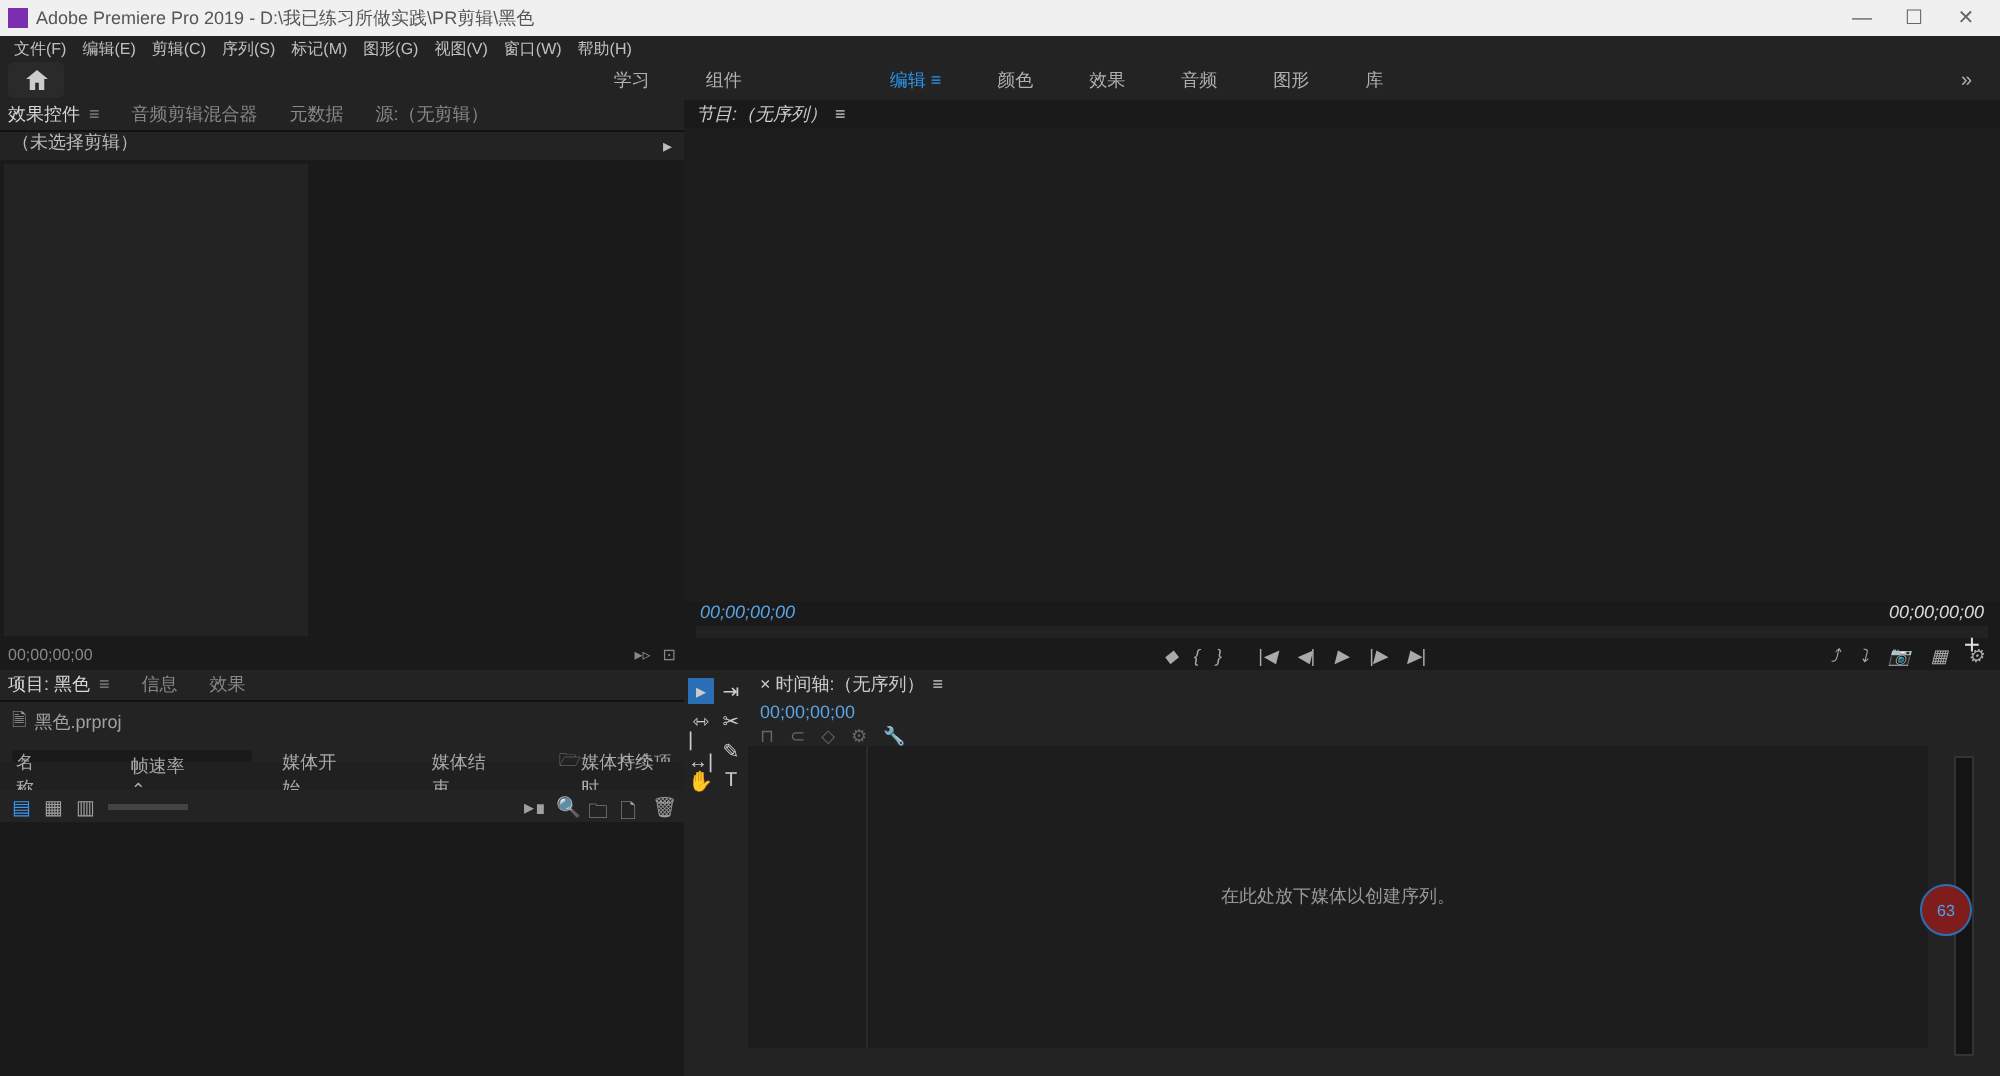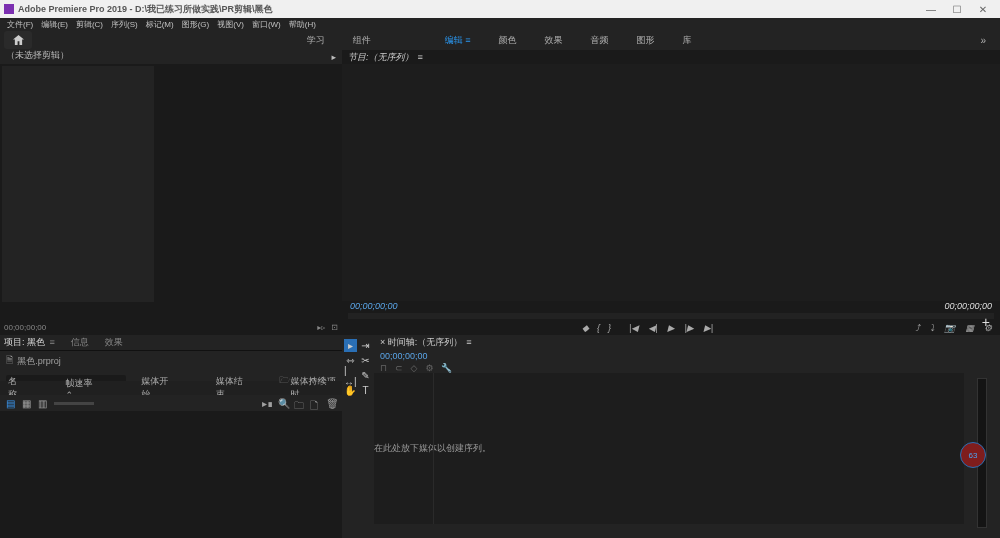--- a/index.html
+++ b/index.html
@@ -1,19 +1,19 @@
 <!DOCTYPE html>
 <html><head>
 <meta charset="utf-8">
 <style>
 * { margin: 0; padding: 0; box-sizing: border-box; font-family: "Microsoft YaHei", Arial, sans-serif; user-select: none; }
 body { background: #1e1e1e; width: 1000px; height: 538px; overflow: hidden; color: #a0a0a0; font-size: 10px; }
 .titlebar { height: 18px; background: #f0f0f0; display: flex; align-items: center; padding: 0 4px; color: #555; font-size: 9px; }
 .titlebar .app-icon { width: 10px; height: 10px; background: #7b2fb0; margin-right: 4px; }
-.titlebar .title-text { flex: 1; font-weight: bold; }
+.titlebar .title-text { flex: 1; }
 .titlebar .win-btn { width: 26px; height: 16px; display: flex; align-items: center; justify-content: center; color: #666; font-size: 10px; }
 .menubar { height: 12px; background: #232323; display: flex; align-items: center; padding: 0 4px; gap: 2px; }
 .menubar .menu-item { color: #c0c0c0; font-size: 8px; padding: 0 3px; }
 .workspace-bar { height: 20px; background: #232323; display: flex; align-items: center; }
 .home-btn { width: 28px; height: 18px; display:flex; align-items:center; justify-content:center; background:#2a2a2a; margin-left:4px; border-radius:3px; }
 .ws-tabs { flex: 1; display: flex; align-items: center; justify-content: center; gap: 28px; }
 .ws-tab { font-size: 9px; color: #b0b0b0; }
 .ws-tab.active { color: #2a97f0; margin-left: 46px; }
 .ws-tab.active::after { content:""; }
 .ws-arrow { color: #b0b0b0; padding: 0 14px; font-size: 10px; }
@@ -61,21 +61,21 @@
 
 .timeline-area { flex: 1; background: #1a1a1a; display: flex; }
 .tool-col { width: 32px; background: #232323; display: flex; flex-direction: column; align-items: center; padding-top: 4px; gap: 2px; }
 .tool-col .tool-row { display:flex; gap:2px; }
 .tool-btn { width: 13px; height: 13px; display:flex; align-items:center; justify-content:center; color:#ccc; font-size:10px; }
 .tool-btn.sel { background:#2a6fb5; }
 .timeline-main { flex: 1; display: flex; flex-direction: column; }
 .timeline-header { height: 14px; background: #232323; display:flex; align-items:center; padding:0 6px; font-size:9px; color:#ccc; }
 .timeline-sub { height: 24px; background: #232323; padding: 2px 6px; font-size:9px; color:#5aa4e6; }
 .timeline-sub .icons { display:flex; gap:8px; color:#666; font-size:9px; margin-top:2px; }
-.timeline-body { flex: 1; background: #1d1d1d; display: flex; align-items: center; justify-content: flex-start; font-size: 9px; color: #999; position:relative; }
+.timeline-body { flex: 1; background: #1d1d1d; display: flex; align-items: center; justify-content: center; font-size: 9px; color: #999; position:relative; }
 .timeline-body .border-left { position:absolute; left:0; top:0; bottom:0; width:60px; border-right:1px solid #2a2a2a; }
 .timeline-foot { height: 14px; background: #232323; }
 .audio-col { width: 36px; background: #232323; display:flex; flex-direction:column; align-items:center; justify-content:flex-end; padding:4px 0; }
 .audio-meter { width: 10px; height: 150px; background:#141414; border:1px solid #333; margin-bottom:6px; position:relative; }
 .circle-badge { position: fixed; right: 14px; bottom: 70px; width: 26px; height: 26px; border-radius: 50%; background:#7f1d1d; border:1px solid #2a6fb5; display:flex; align-items:center; justify-content:center; color:#4aa3f0; font-size:8px; z-index:20; }
 .plus-btn { position: fixed; right: 10px; top: 314px; color:#ddd; font-size:14px; z-index:10; }
 svg { display:block; }
 </style>
 </head>
 <body>
@@ -117,20 +117,26 @@
     <span class="ws-tab">库</span>
   </div>
   <span class="ws-arrow">»</span>
 </div>
 
 <div class="main">
 
   <div class="col-left">
 
     <div class="source-area">
+      <div class="panel-tabs">
+        <span class="panel-tab active"><span>效果控件</span> <span class="menu-dots">≡</span></span>
+        <span class="panel-tab">音频剪辑混合器</span>
+        <span class="panel-tab">元数据</span>
+        <span class="panel-tab">源:（无剪辑）</span>
+      </div>
       <div class="source-sub">
         <span>（未选择剪辑）</span>
         <span>▸</span>
       </div>
       <div class="source-body">
           <div class="inner-box"></div>
         </div>
       <div class="source-footer">
         <span>00;00;00;00</span>
         <span style="display:flex; gap:6px;">

